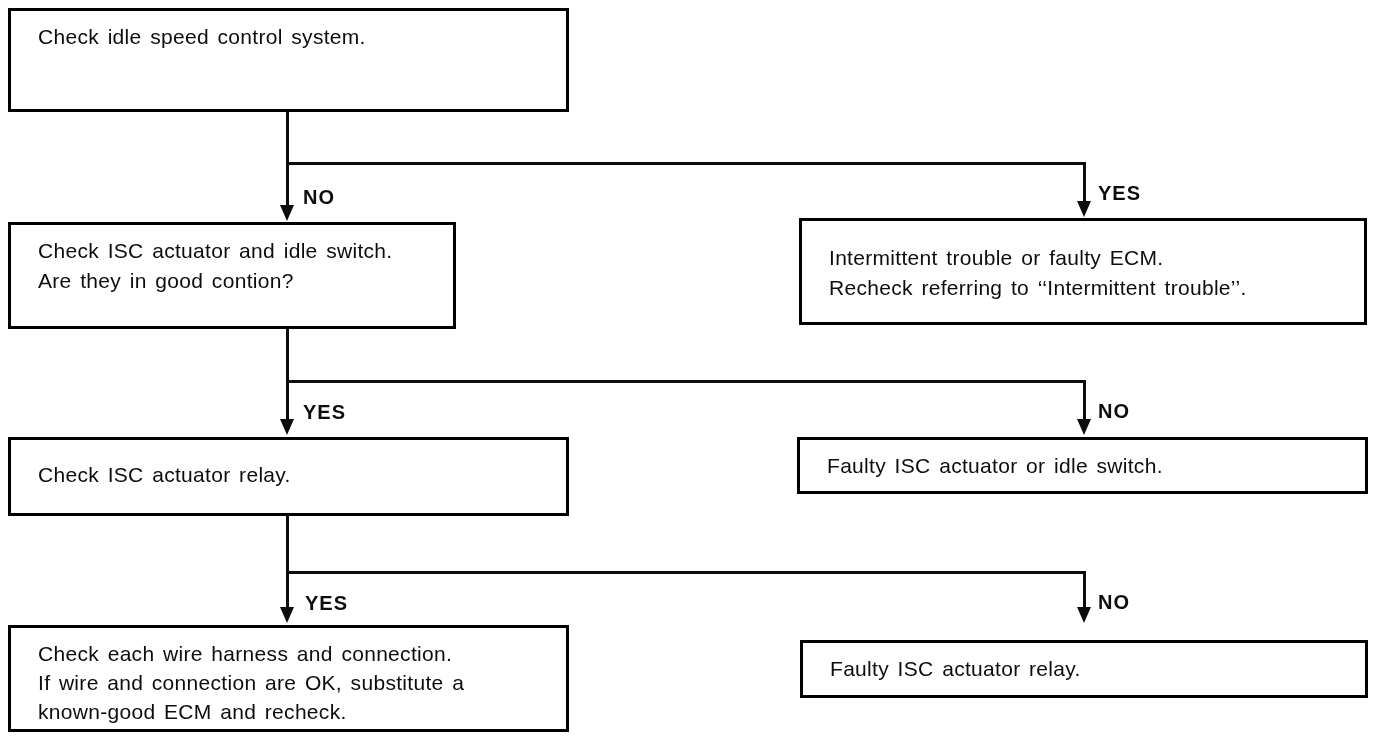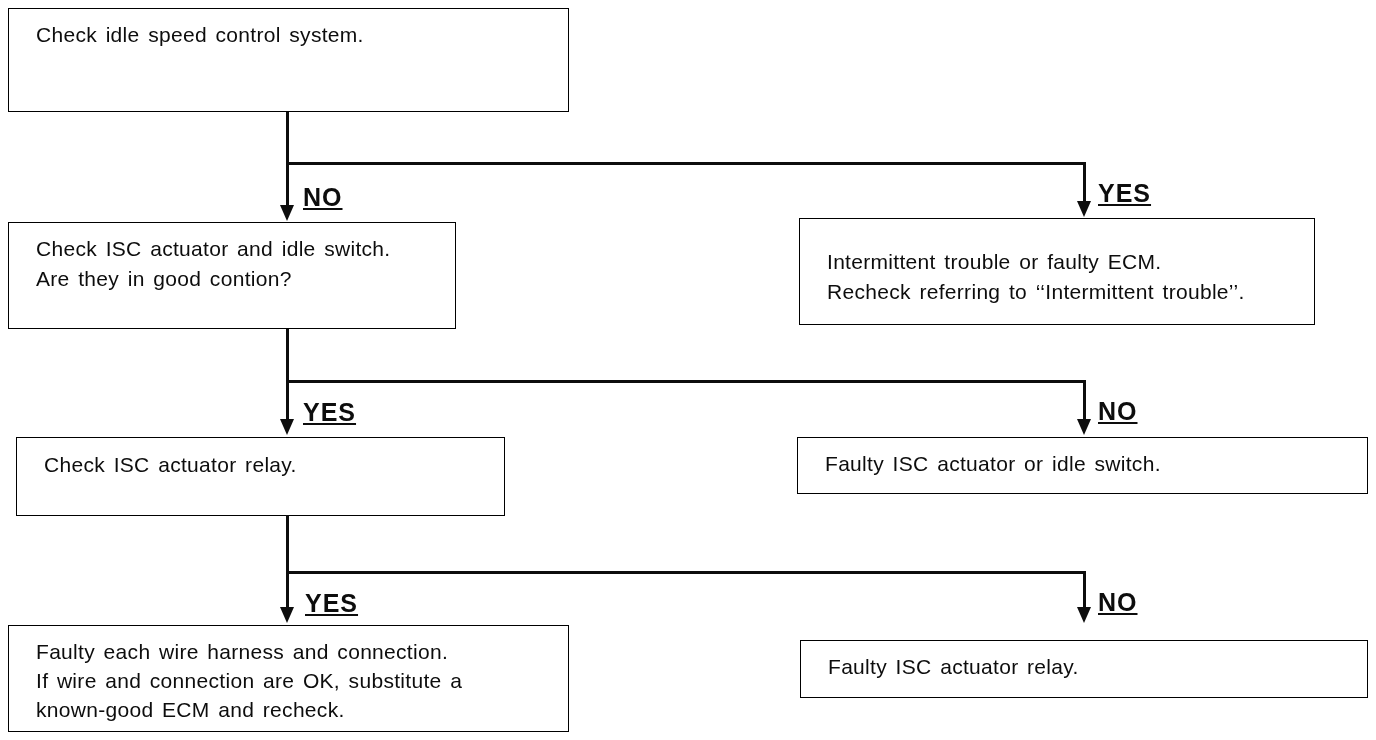--- a/index.html
+++ b/index.html
@@ -12,21 +12,21 @@
     width: 1376px;
     height: 740px;
     background: #ffffff;
     font-family: "Liberation Sans", "DejaVu Sans", sans-serif;
     color: #0d0d0d;
     overflow: hidden;
   }
   .flow-box {
     position: absolute;
     box-sizing: border-box;
-    border: 1px solid #000000;
+    border: 3px solid #000000;
     background: #ffffff;
     padding: 11px 18px 0 27px;
     font-size: 21px;
     line-height: 30px;
     letter-spacing: 0.3px;
     word-spacing: 2.5px;
   }
   .flow-box.tight {
     line-height: 29px;
   }
@@ -46,25 +46,24 @@
   .arrowhead {
     position: absolute;
     width: 0;
     height: 0;
     border-left: 7px solid transparent;
     border-right: 7px solid transparent;
     border-top: 16px solid #0d0d0d;
   }
   .branch-label {
     position: absolute;
-    font-size: 25px;
+    font-size: 20px;
     font-weight: bold;
     letter-spacing: 1px;
     line-height: 24px;
-    text-decoration: underline;
   }
 </style>
 </head>
 <body>
 
 <div class="canvas">
 
   <div class="flow-box" style="left:8px; top:8px; width:561px; height:104px;">
     <div class="box-line">Check idle speed control system.</div>
   </div>
@@ -75,51 +74,51 @@
   <div class="arrowhead" style="left:280px; top:205px;"></div>
   <div class="arrowhead" style="left:1077px; top:201px;"></div>
   <span class="branch-label" style="left:303px; top:185px;">NO</span>
   <span class="branch-label" style="left:1098px; top:181px;">YES</span>
 
   <div class="flow-box" style="left:8px; top:222px; width:448px; height:107px;">
     <div class="box-line">Check ISC actuator and idle switch.</div>
     <div class="box-line">Are they in good contion?</div>
   </div>
 
-  <div class="flow-box" style="left:799px; top:218px; width:516px; height:107px; padding-top:28px;">
+  <div class="flow-box" style="left:799px; top:218px; width:568px; height:107px; padding-top:22px;">
     <div class="box-line">Intermittent trouble or faulty ECM.</div>
     <div class="box-line">Recheck referring to ‘‘Intermittent trouble’’.</div>
   </div>
 
   <div class="vline" style="left:286px; top:329px; height:93px;"></div>
   <div class="hline" style="left:286px; top:380px; width:800px;"></div>
   <div class="vline" style="left:1083px; top:380px; height:42px;"></div>
   <div class="arrowhead" style="left:280px; top:419px;"></div>
   <div class="arrowhead" style="left:1077px; top:419px;"></div>
   <span class="branch-label" style="left:303px; top:400px;">YES</span>
   <span class="branch-label" style="left:1098px; top:399px;">NO</span>
 
-  <div class="flow-box" style="left:8px; top:437px; width:489px; height:79px; padding-top:12px;margin-left:8px;">
+  <div class="flow-box" style="left:8px; top:437px; width:561px; height:79px; padding-top:20px;">
     <div class="box-line">Check ISC actuator relay.</div>
   </div>
 
   <div class="flow-box" style="left:797px; top:437px; width:571px; height:57px; padding-top:11px;">
     <div class="box-line">Faulty ISC actuator or idle switch.</div>
   </div>
 
   <div class="vline" style="left:286px; top:515px; height:95px;"></div>
   <div class="hline" style="left:286px; top:571px; width:800px;"></div>
   <div class="vline" style="left:1083px; top:571px; height:39px;"></div>
   <div class="arrowhead" style="left:280px; top:607px;"></div>
   <div class="arrowhead" style="left:1077px; top:607px;"></div>
   <span class="branch-label" style="left:305px; top:591px;">YES</span>
   <span class="branch-label" style="left:1098px; top:590px;">NO</span>
 
   <div class="flow-box tight" style="left:8px; top:625px; width:561px; height:107px;">
-    <div class="box-line">Faulty each wire harness and connection.</div>
+    <div class="box-line">Check each wire harness and connection.</div>
     <div class="box-line">If wire and connection are OK, substitute a</div>
     <div class="box-line">known-good ECM and recheck.</div>
   </div>
 
   <div class="flow-box" style="left:800px; top:640px; width:568px; height:58px; padding-top:11px;">
     <div class="box-line">Faulty ISC actuator relay.</div>
   </div>
 
 </div>
 

